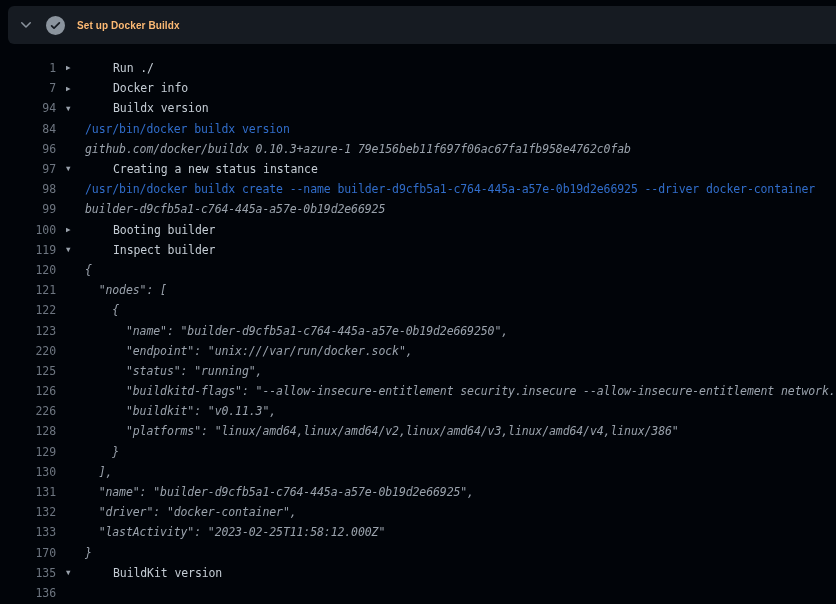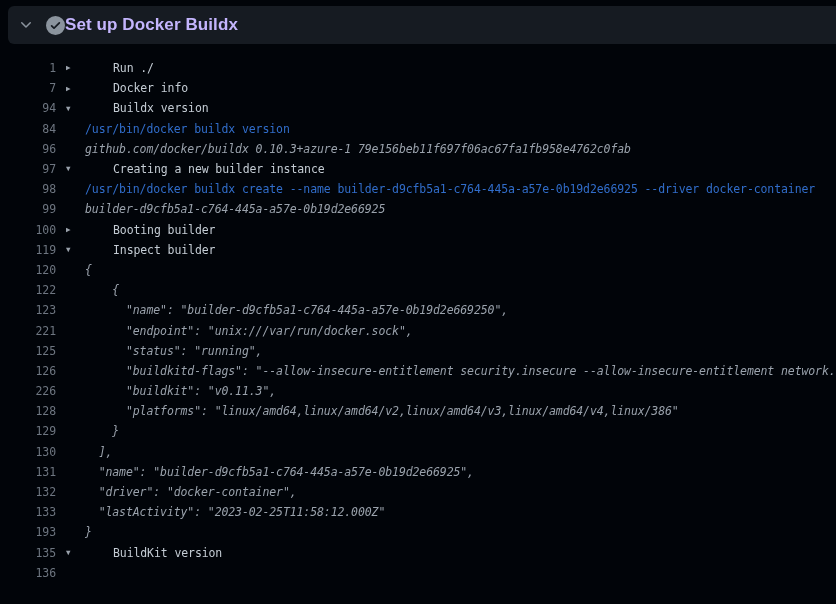--- a/index.html
+++ b/index.html
@@ -8,21 +8,21 @@
 
   
   .step-header {
     position:absolute; top:6px; left:8px; right:0; height:38px;
     background:#161b22; border-radius:6px 0 0 6px;
     display:flex; align-items:center; cursor:pointer;
   }
   .chev { margin-left:10px; width:16px; height:16px; color:#8b949e; flex:0 0 16px; }
   .check { margin-left:12px; width:19px; height:19px; color:#8b949e; flex:0 0 19px; }
   .step-title {
-    color:#c4b5fd; font-size:17px; font-weight:600;
+    margin-left:12px; color:#fdba74; font-size:10px; font-weight:600;
     letter-spacing:.1px; white-space:nowrap;
   }
 
   
   .log { position:absolute; top:58px; left:0; right:0; }
   .row {
     height:20.2px; display:flex; align-items:center; white-space:pre;
     font-family:"DejaVu Sans Mono","Liberation Mono",monospace;
     font-size:11.5px; letter-spacing:-0.1px;
   }
@@ -51,34 +51,35 @@
   </svg>
   <span class="step-title">Set up Docker Buildx</span>
 </div>
 
 <div class="log">
     <div class="row group"><span class="num">1</span><span class="arrow">▶</span><span class="label">Run ./</span></div>
     <div class="row group"><span class="num">7</span><span class="arrow">▶</span><span class="label">Docker info</span></div>
     <div class="row group"><span class="num">94</span><span class="arrow">▼</span><span class="label">Buildx version</span></div>
     <div class="row"><span class="num">84</span><span class="txt cmd">/usr/bin/docker buildx version</span></div>
     <div class="row"><span class="num">96</span><span class="txt out">github.com/docker/buildx 0.10.3+azure-1 79e156beb11f697f06ac67fa1fb958e4762c0fab</span></div>
-    <div class="row group"><span class="num">97</span><span class="arrow">▼</span><span class="label">Creating a new builder instance</span></div>
+    <div class="row group"><span class="num">97</span><span class="arrow">▼</span><span class="label">Creating a new status instance</span></div>
     <div class="row"><span class="num">98</span><span class="txt cmd">/usr/bin/docker buildx create --name builder-d9cfb5a1-c764-445a-a57e-0b19d2e66925 --driver docker-container</span></div>
     <div class="row"><span class="num">99</span><span class="txt out">builder-d9cfb5a1-c764-445a-a57e-0b19d2e66925</span></div>
     <div class="row group"><span class="num">100</span><span class="arrow">▶</span><span class="label">Booting builder</span></div>
     <div class="row group"><span class="num">119</span><span class="arrow">▼</span><span class="label">Inspect builder</span></div>
     <div class="row"><span class="num">120</span><span class="txt out">{</span></div>
+    <div class="row"><span class="num">121</span><span class="txt out">  "nodes": [</span></div>
     <div class="row"><span class="num">122</span><span class="txt out">    {</span></div>
     <div class="row"><span class="num">123</span><span class="txt out">      "name": "builder-d9cfb5a1-c764-445a-a57e-0b19d2e669250",</span></div>
-    <div class="row"><span class="num">221</span><span class="txt out">      "endpoint": "unix:///var/run/docker.sock",</span></div>
+    <div class="row"><span class="num">220</span><span class="txt out">      "endpoint": "unix:///var/run/docker.sock",</span></div>
     <div class="row"><span class="num">125</span><span class="txt out">      "status": "running",</span></div>
     <div class="row"><span class="num">126</span><span class="txt out">      "buildkitd-flags": "--allow-insecure-entitlement security.insecure --allow-insecure-entitlement network.host",</span></div>
     <div class="row"><span class="num">226</span><span class="txt out">      "buildkit": "v0.11.3",</span></div>
     <div class="row"><span class="num">128</span><span class="txt out">      "platforms": "linux/amd64,linux/amd64/v2,linux/amd64/v3,linux/amd64/v4,linux/386"</span></div>
     <div class="row"><span class="num">129</span><span class="txt out">    }</span></div>
     <div class="row"><span class="num">130</span><span class="txt out">  ],</span></div>
     <div class="row"><span class="num">131</span><span class="txt out">  "name": "builder-d9cfb5a1-c764-445a-a57e-0b19d2e66925",</span></div>
     <div class="row"><span class="num">132</span><span class="txt out">  "driver": "docker-container",</span></div>
     <div class="row"><span class="num">133</span><span class="txt out">  "lastActivity": "2023-02-25T11:58:12.000Z"</span></div>
-    <div class="row"><span class="num">193</span><span class="txt out">}</span></div>
+    <div class="row"><span class="num">170</span><span class="txt out">}</span></div>
     <div class="row group"><span class="num">135</span><span class="arrow">▼</span><span class="label">BuildKit version</span></div>
     <div class="row"><span class="num">136</span></div>
   </div>
 
 </body></html>

